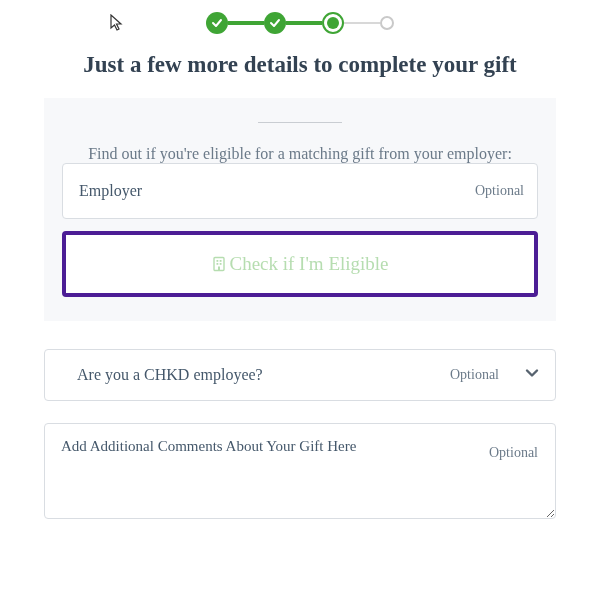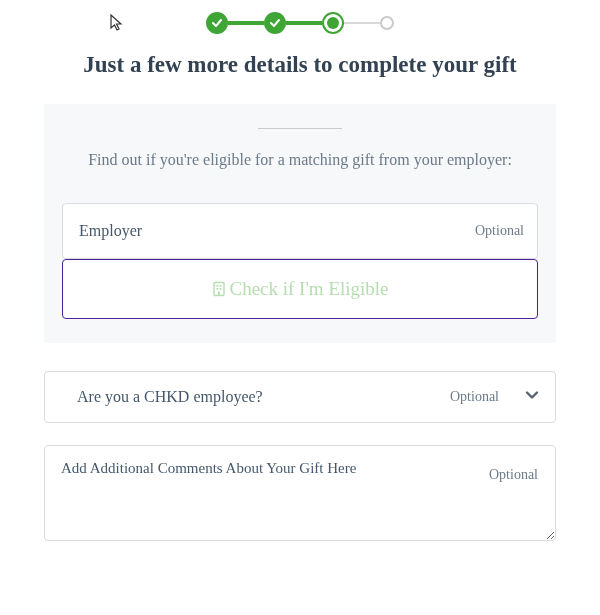--- a/index.html
+++ b/index.html
@@ -32,21 +32,21 @@
       height: 4px;
       width: 36px;
       background: #3fa535;
     }
     .line.grey { background: #d8d8d8; height: 2px; width: 36px; }
     .title {
       text-align: center;
       font-size: 23px;
       font-weight: bold;
       color: #334252;
-      margin-bottom: 26px;
+      margin-bottom: 20px;
     }
     .panel {
       background: #f7f8fa;
       margin: 0 44px;
       padding: 24px 18px 24px 18px;
     }
     .panel-title {
       text-align: center;
       font-size: 20px;
       font-weight: bold;
@@ -54,24 +54,24 @@
       margin-bottom: 10px;
     }
     .panel-rule {
       width: 84px; height: 1px; background: #c9cdd2;
       margin: 0 auto 22px auto;
     }
     .panel-sub {
       text-align: center;
       font-size: 16px;
       color: #6b7a89;
-      margin-bottom: 34px;
     }
     .input-wrap {
       position: relative;
+      margin-bottom: 12px;
     }
     .input {
       width: 100%;
       background: #fff;
       border: 1px solid #d9dde2;
       border-radius: 4px;
       padding: 18px 100px 18px 16px;
       font-family: inherit;
       font-size: 16px;
       color: #45586b;
@@ -82,21 +82,21 @@
       right: 14px;
       top: 50%;
       transform: translateY(-50%);
       font-size: 14px;
       color: #6b7a89;
       pointer-events: none;
     }
     .elig-btn {
       width: 100%;
       background: #fff;
-      border: 1px solid #4c1d95;
+      border: 4px solid #4c1d95;
       border-radius: 4px;
       padding: 18px 0;
       font-family: inherit;
       font-size: 19px;
       color: #b6ddb0;
       display: flex;
       align-items: center;
       justify-content: center;
       gap: 2px;
       cursor: pointer;

